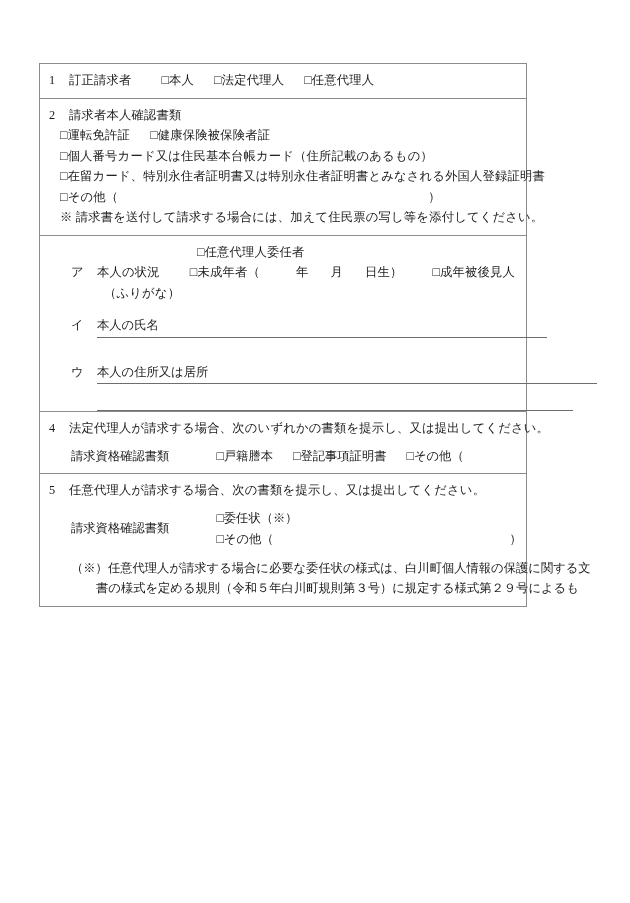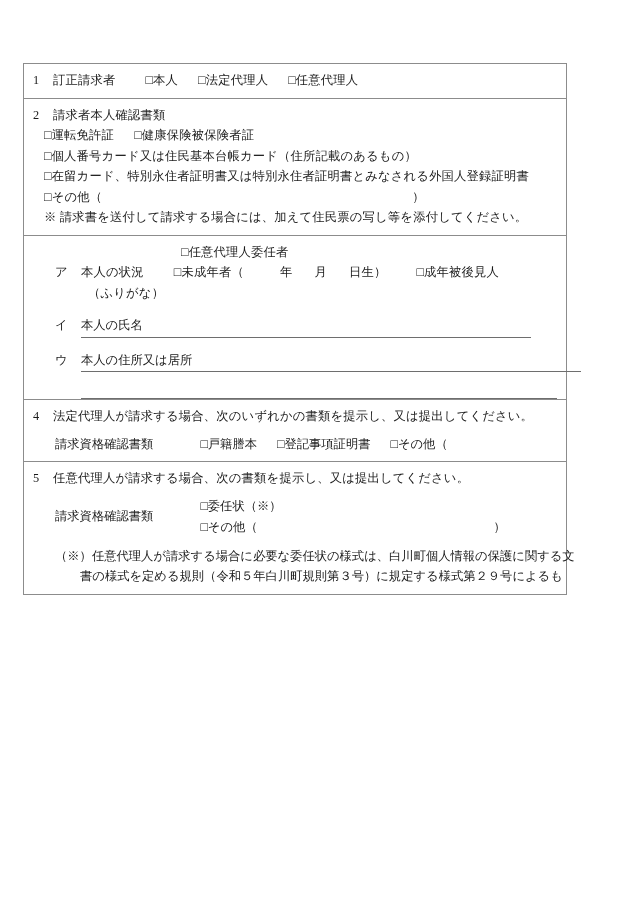--- a/index.html
+++ b/index.html
@@ -16,23 +16,23 @@
   }
   .page {
     position: relative;
     width: 630px;
     height: 903px;
     box-sizing: border-box;
   }
   
   .form-table {
     position: absolute;
-    left: 23px;
+    left: 39px;
     top: 63px;
-    width: 544px;
+    width: 488px;
     border: 1px solid #8c8c8c;
     box-sizing: border-box;
     background: #fff;
   }
   .sec {
     border-bottom: 1px solid #8c8c8c;
     box-sizing: border-box;
     padding: 6px 9px 7px 9px;
   }
   .sec:last-child {
@@ -160,21 +160,21 @@
       <div class="line indent2">
         <span style="display:inline-block;width:26px">ア</span><span>本人の状況</span><span class="sp-l"></span><span class="box">□未成年者（</span><span class="slot"></span><span>年</span><span class="slot-sm"></span><span>月</span><span class="slot-sm"></span><span>日生）</span><span class="sp-l"></span><span class="box">□成年被後見人</span>
       </div>
 
       <div class="line kana-indent">（ふりがな）</div>
 
       <div class="ul-row">
         <span class="mark">イ</span><span class="ul-text ul-name"><span>本人の氏名</span></span>
       </div>
 
-      <div class="ul-row" style="margin-top:12px">
+      <div class="ul-row" style="margin-top:24px">
         <span class="mark">ウ</span><span class="ul-text ul-addr"><span>本人の住所又は居所</span></span>
       </div>
 
       <div style="height:6px"></div>
       <span class="ul-cont"></span>
     </div>
 
     <div class="sec">
       <div class="line">
         <span class="num">4</span><span>法定代理人が請求する場合、次のいずれかの書類を提示し、又は提出してください。</span>

